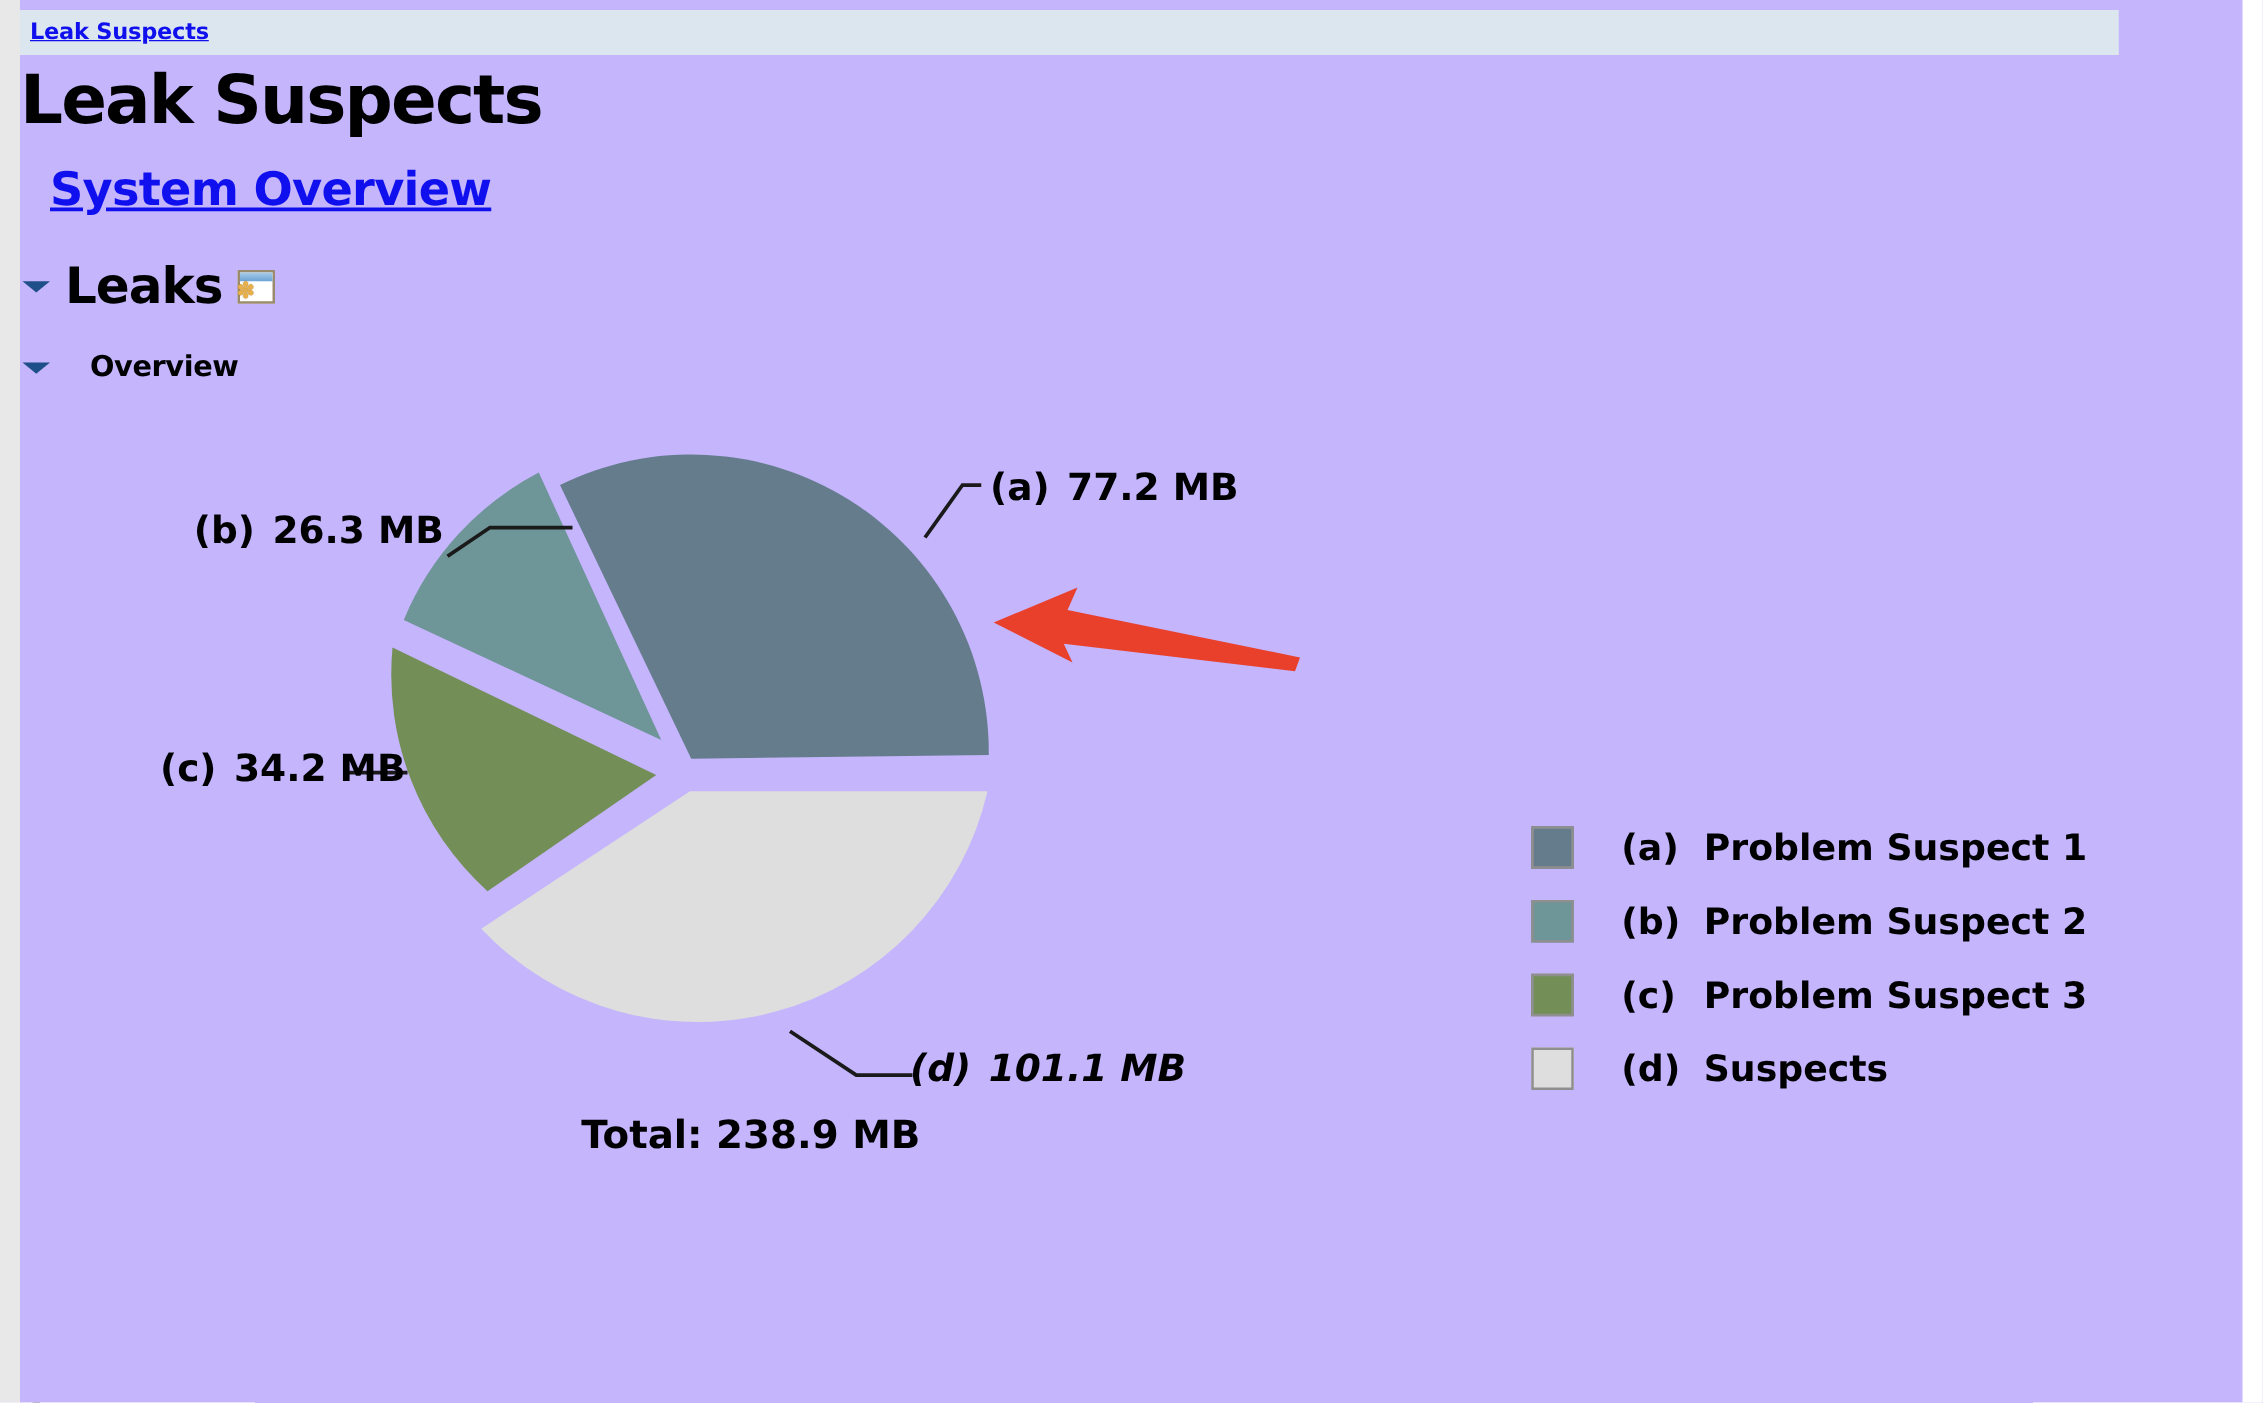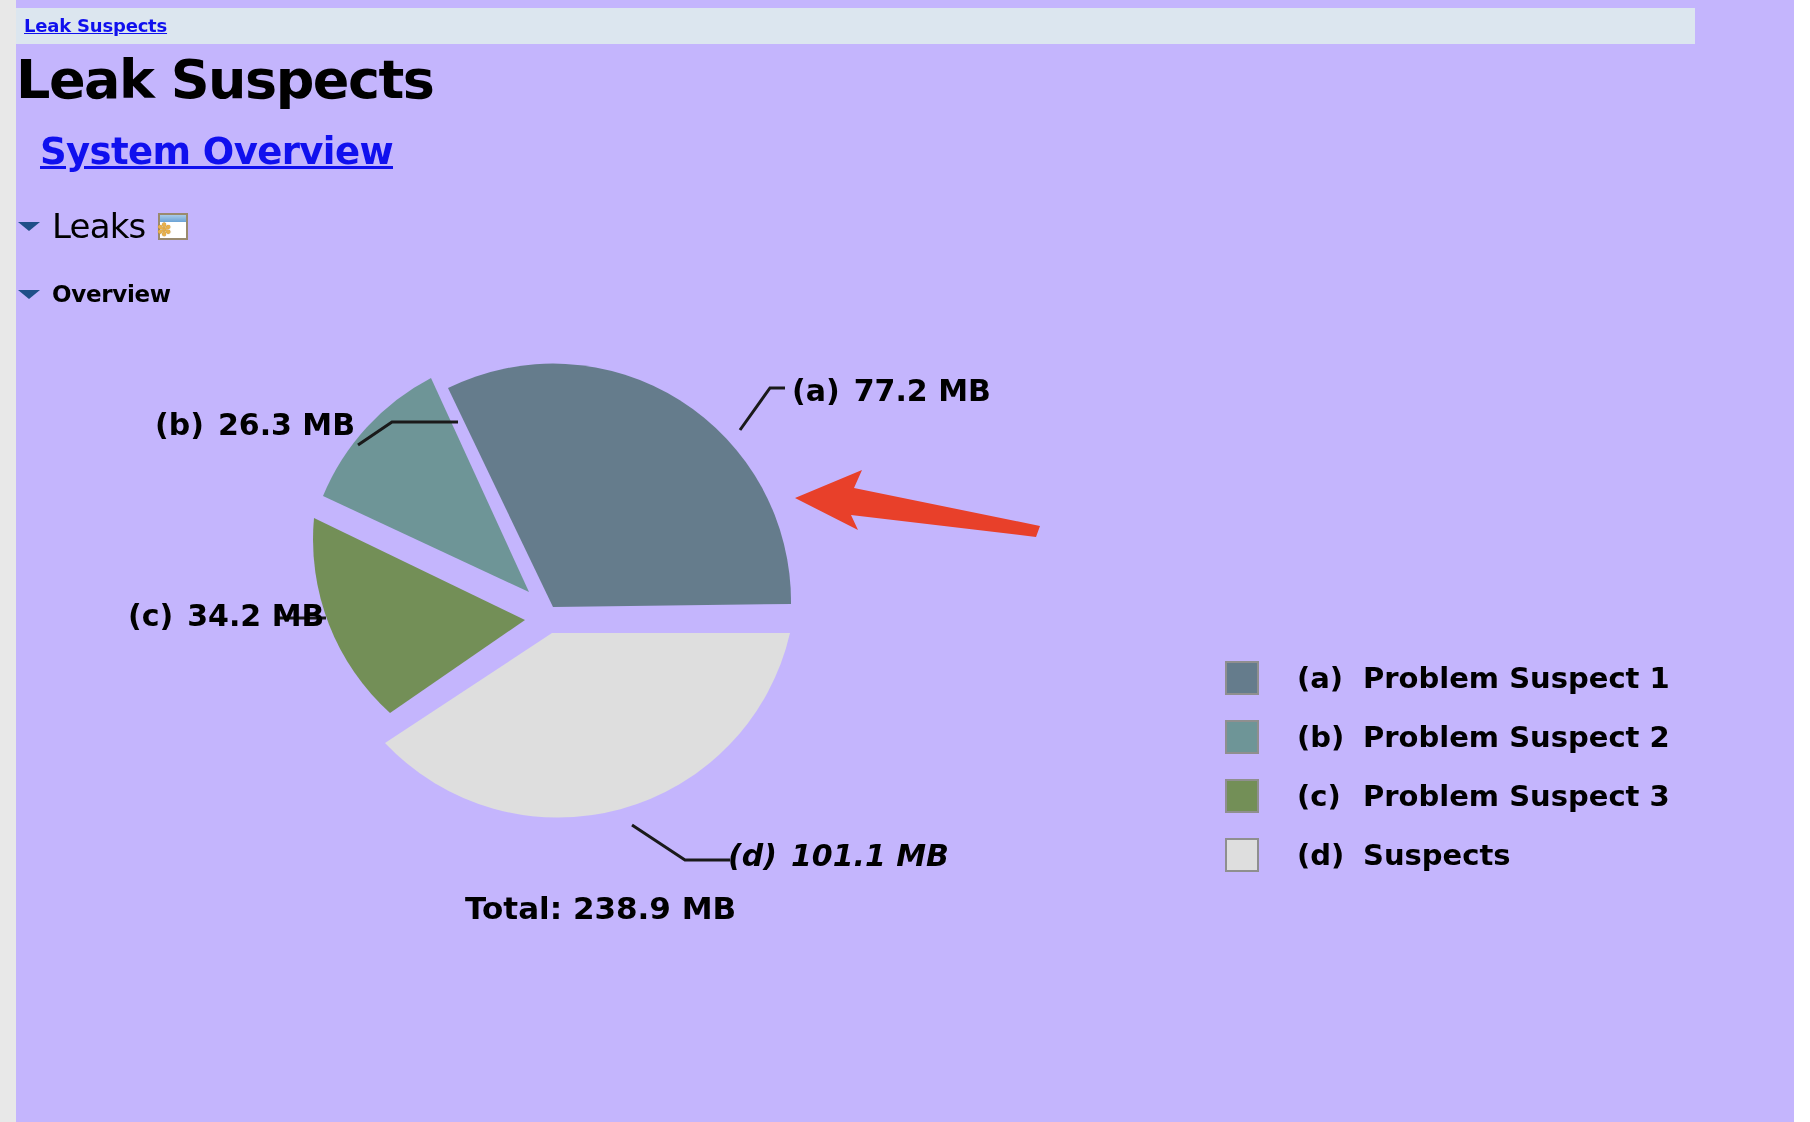--- a/index.html
+++ b/index.html
@@ -96,34 +96,34 @@
     margin-left: 30px;
   }
 
   
   .section-row {
     position: absolute;
     display: flex;
     align-items: center;
   }
   #leaks-row  { left: 2px;  top: 206px; }
-  #overview-row { left: 2px; top: 281px; }
+  #overview-row { left: 2px; top: 281px; gap: 20px; }
 
   .disclosure-tri {
     width: 0; height: 0;
     border-left: 11px solid transparent;
     border-right: 11px solid transparent;
     border-top: 9px solid #1f4f88;
     margin-right: 12px;
     flex: 0 0 auto;
     cursor: pointer;
   }
   #leaks-label {
-    font-size: 34px;
-    font-weight: normal;
+    font-size: 40px;
+    font-weight: bold;
     color: #000000;
     letter-spacing: -0.8px;
     white-space: nowrap;
   }
   #overview-label {
     font-size: 23px;
     font-weight: bold;
     color: #000000;
     letter-spacing: -0.3px;
     white-space: nowrap;

